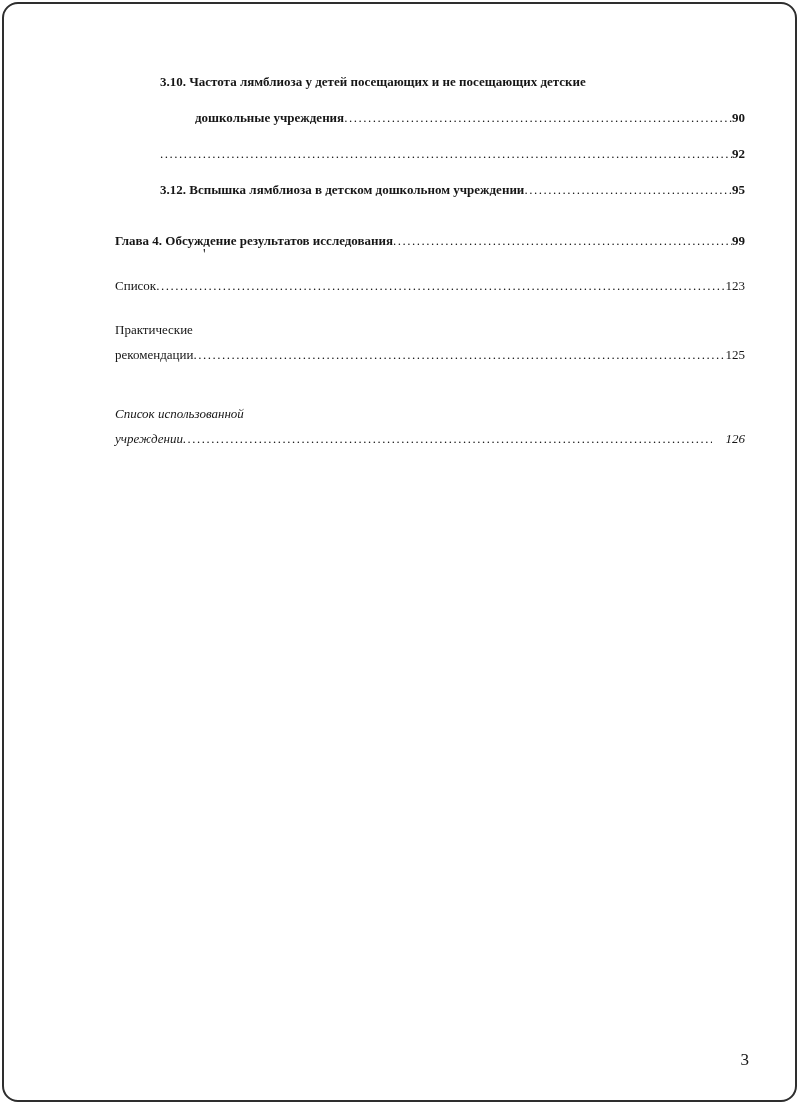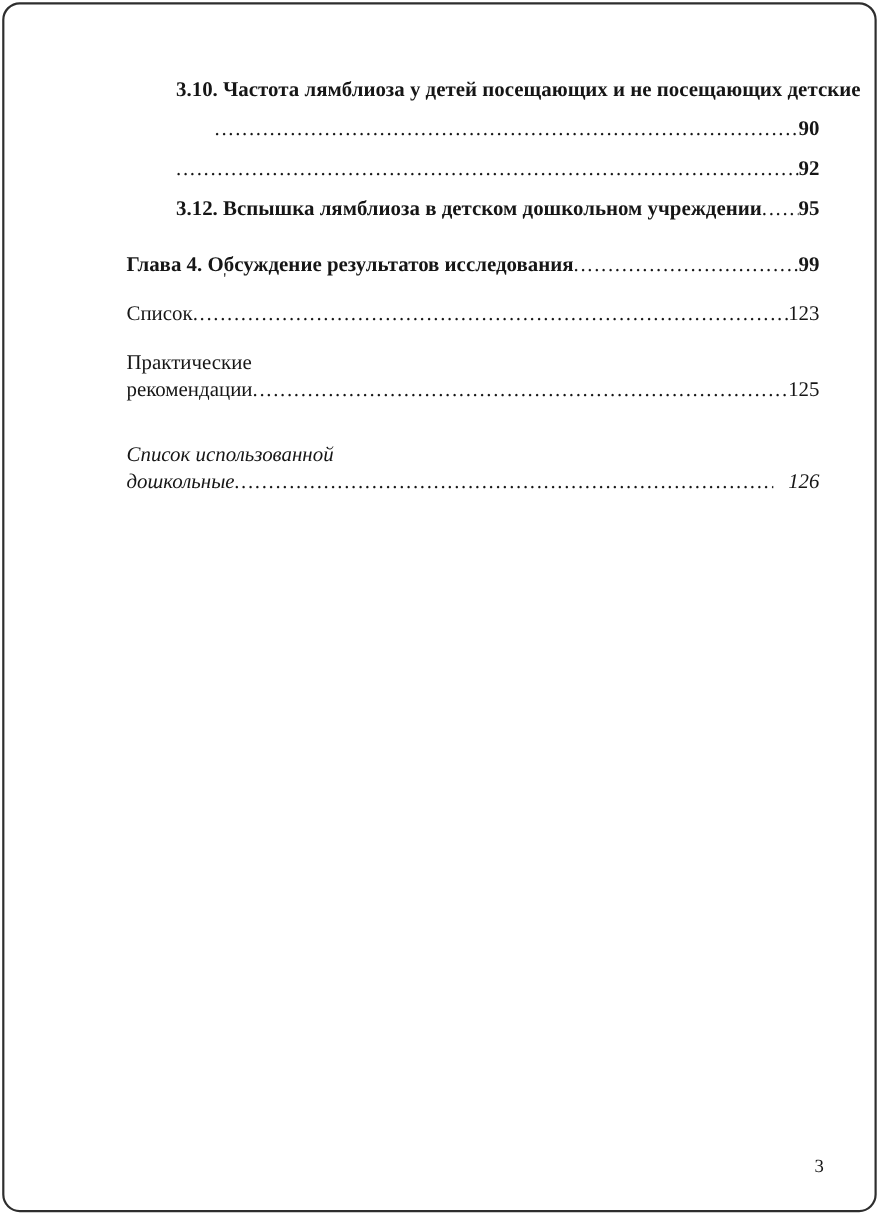--- a/index.html
+++ b/index.html
@@ -22,21 +22,21 @@
     inset: 2px;
     border: 2px solid #2e2e2e;
     border-radius: 16px;
     pointer-events: none;
   }
   .toc {
     position: absolute;
     top: 64px;
     left: 115px;
     right: 54px;
-    font-size: 19px;
+    font-size: 13px;
   }
   .entry { margin: 0; }
   .entry.bold .txt, .entry.bold .pg { font-weight: bold; }
   .line {
     display: flex;
     align-items: baseline;
     line-height: 36px;
     white-space: nowrap;
   }
   .tight .line { line-height: 25px; }
@@ -78,20 +78,21 @@
 <div class="sheet">
   <div class="scan-border"></div>
 
   <div class="toc">
 
     <div class="entry bold">
       <div class="line ind1">
         <span class="txt">3.10. Частота лямблиоза у детей посещающих и не посещающих детские</span>
       </div>
       <div class="line ind2">
+        <span class="txt">дошкольные учреждения</span>
         <span class="leader">............................................................................................................................................................................................................................................................................................................</span>
         <span class="pg">90</span>
       </div>
     </div>
 
     <div class="entry bold">
       <div class="line ind1">
         <span class="leader">............................................................................................................................................................................................................................................................................................................</span>
         <span class="pg">92</span>
       </div>
@@ -130,21 +131,21 @@
         <span class="leader">............................................................................................................................................................................................................................................................................................................</span>
         <span class="pg">125</span>
       </div>
     </div>
 
     <div class="entry tight mt-spisok">
       <div class="line">
         <span class="txt">Список использованной</span>
       </div>
       <div class="line">
-        <span class="txt">дошкольные</span>
+        <span class="txt">учреждении</span>
         <span class="leader">............................................................................................................................................................................................................................................................................................................</span>
         <span class="pg gap">126</span>
       </div>
     </div>
 
   </div>
 
   <span class="stray-mark">'</span>
 
   <div class="pageno">3</div>

